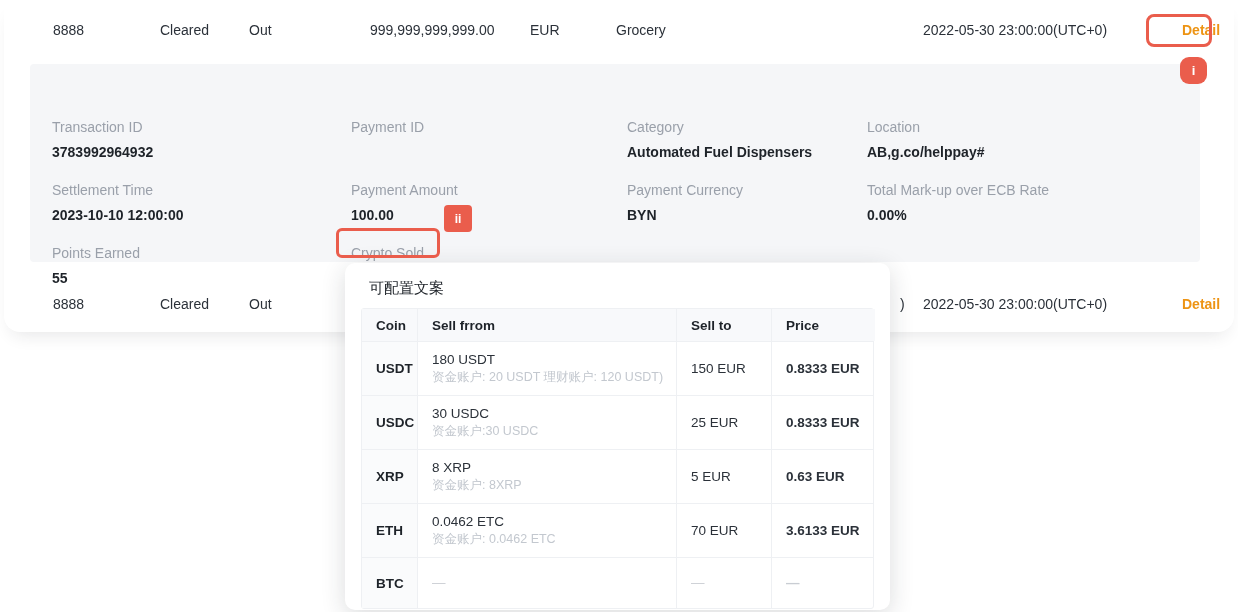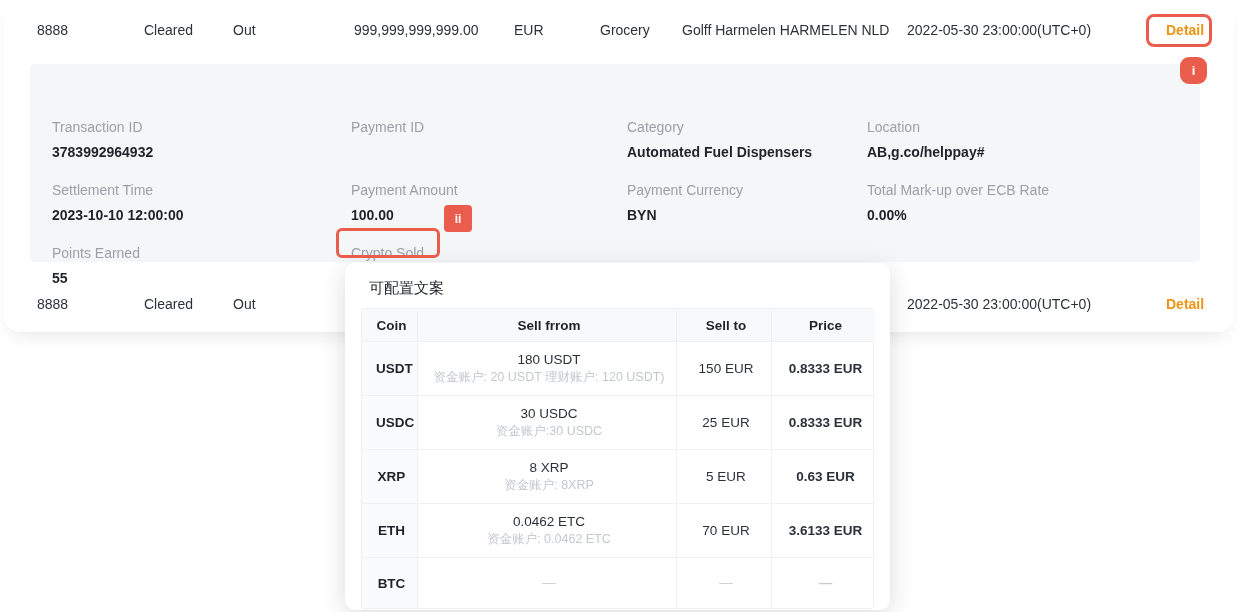--- a/index.html
+++ b/index.html
@@ -8,21 +8,21 @@
     --panel:#f5f6f8; --line:#eef0f3; --headbg:#f8f9fb; --coinbg:#fafbfc;
   }
   *{margin:0;padding:0;box-sizing:border-box;}
   html,body{width:1238px;height:612px;background:#fff;overflow:hidden;
     font-family:"Liberation Sans","DejaVu Sans",sans-serif;color:var(--dark);}
   .stage{position:relative;width:1238px;height:612px;}
 
   
   .card{position:absolute;left:4px;right:4px;top:0;height:332px;background:#fff;
     border-radius:0 0 16px 16px;box-shadow:0 10px 18px -8px rgba(31,35,41,.12);z-index:1;}
-  .txrow{position:absolute;left:0;right:0;height:60px;}
+  .txrow{position:absolute;left:16px;right:0;height:60px;}
   .txrow .c{position:absolute;top:50%;transform:translateY(-50%);
     font-size:14px;color:var(--row);white-space:nowrap;}
   .txrow .action{color:var(--orange);font-weight:700;cursor:pointer;}
   .row1{top:0;}
   .row2{top:283px;height:42px;}
 
   
   .panel{position:absolute;left:26px;top:64px;width:1170px;height:198px;
     background:var(--panel);border-radius:4px;}
   .panel-row{position:absolute;left:0;right:0;height:56px;}
@@ -31,21 +31,21 @@
   .f1{left:22px;} .f2{left:321px;} .f3{left:597px;} .f4{left:837px;}
   .field .lbl{font-size:14px;color:var(--label);margin-bottom:9px;}
   .field .val{font-size:14px;font-weight:700;color:var(--dark);}
   .field .val.link{color:var(--orange);cursor:pointer;}
 
   
   .popup{position:absolute;left:345px;top:263px;width:545px;height:347px;background:#fff;
     border-radius:10px;box-shadow:0 6px 24px rgba(31,35,41,.16);z-index:5;}
   .popup-title{position:absolute;left:24px;top:16px;font-size:15px;font-weight:500;color:var(--dark);}
   .ptable{position:absolute;left:16px;top:45px;width:513px;border:1px solid var(--line);
-    border-radius:3px;font-size:13.5px;text-align:center;}
+    border-radius:3px;font-size:13.5px;}
   .ptr{display:grid;grid-template-columns:56px 259px 95px 103px;border-bottom:1px solid var(--line);}
   .ptr:last-child{border-bottom:none;}
   .ptd{padding:9px 10px 9px 14px;border-right:1px solid var(--line);display:flex;
     flex-direction:column;justify-content:center;min-height:50px;}
   .ptd:last-child{border-right:none;font-weight:bold;}
   .phead .ptd{min-height:32px;background:var(--headbg);font-weight:600;color:var(--dark);
     padding-top:7px;padding-bottom:7px;}
   .coincell{background:var(--coinbg);font-weight:700;}
   .main-line{color:var(--row);line-height:18px;}
   .sub-line{color:var(--sub);font-size:12.5px;line-height:17px;}
@@ -68,21 +68,20 @@
 
   <div class="card">
 
     <div class="txrow row1">
       <span class="c" style="left:33px">8888</span>
       <span class="c" style="left:140px">Cleared</span>
       <span class="c" style="left:229px">Out</span>
       <span class="c" style="left:350px">999,999,999,999.00</span>
       <span class="c" style="left:510px">EUR</span>
       <span class="c" style="left:596px">Grocery</span>
-      <span class="c" style="left:678px">Golff Harmelen HARMELEN NLD</span>
       <span class="c" style="left:903px">2022-05-30 23:00:00(UTC+0)</span>
       <span class="c action" style="left:1162px">Detail</span>
     </div>
 
     <div class="panel">
       <div class="panel-row pr1">
         <div class="field f1">
           <div class="lbl">Transaction ID</div>
           <div class="val">3783992964932</div>
         </div>

